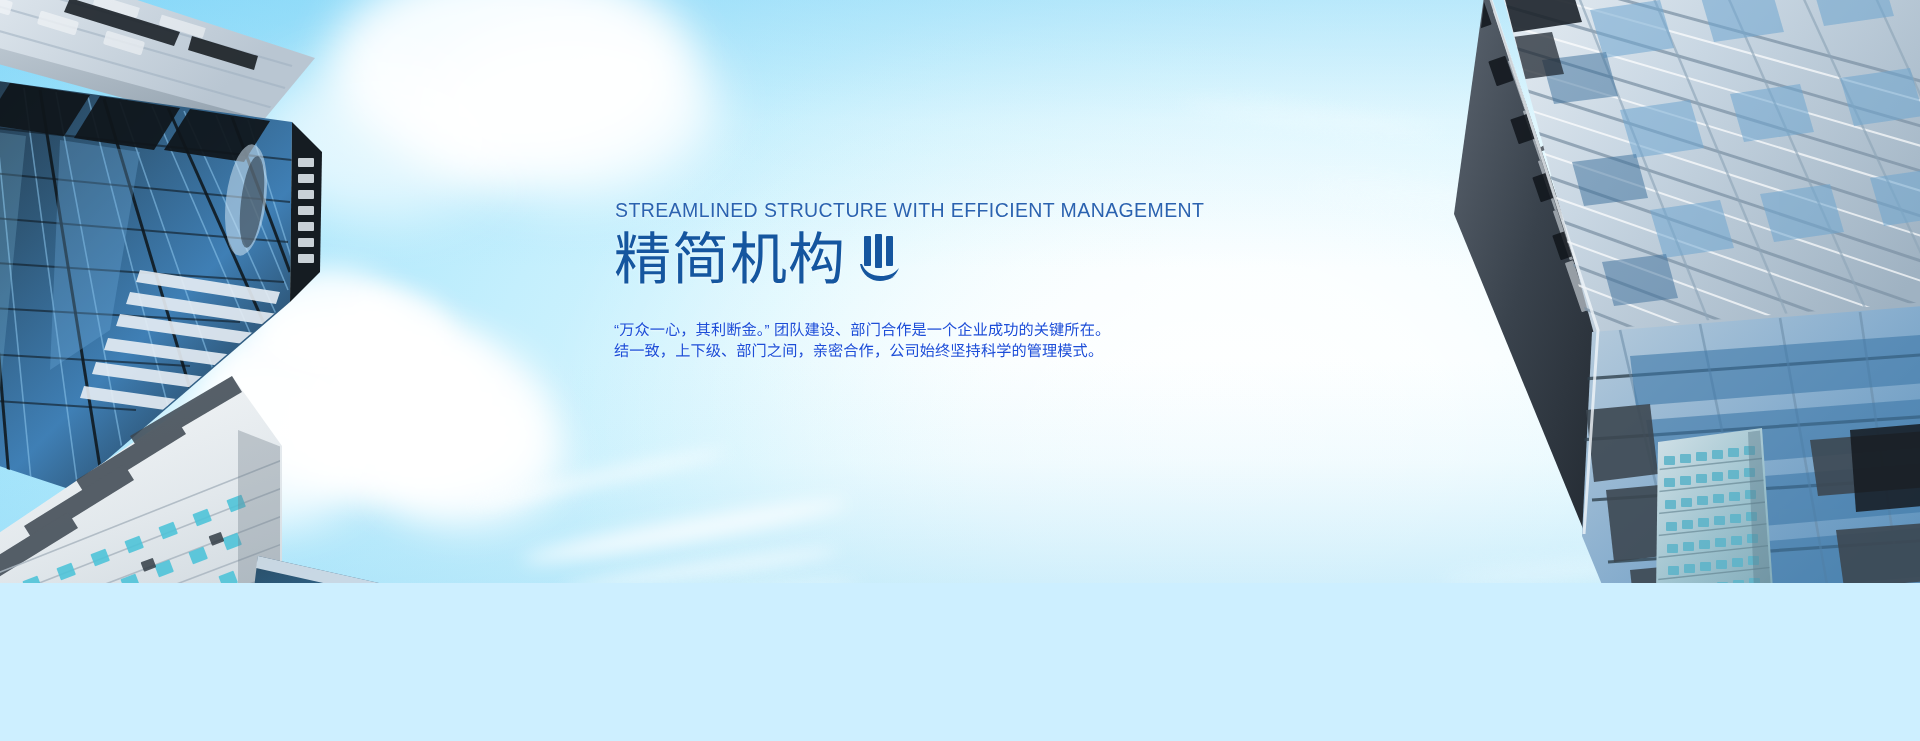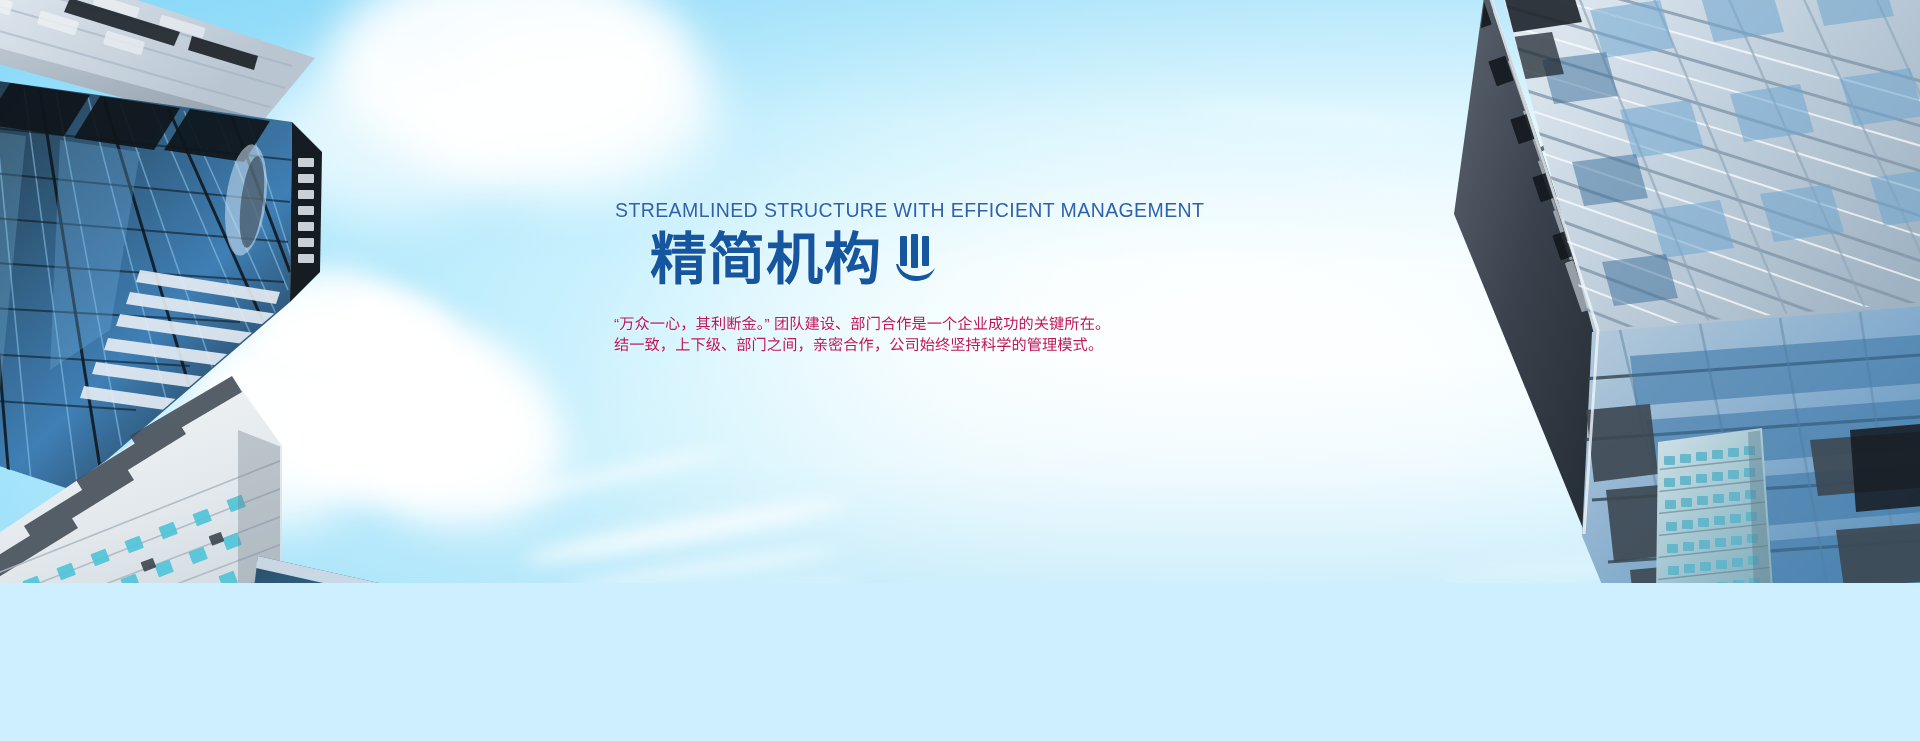--- a/index.html
+++ b/index.html
@@ -104,35 +104,34 @@
     margin-left:1px;
     text-shadow:0 1px 2px rgba(255,255,255,0.75);
   }
   .title-row {
     display:flex; align-items:center;
     margin-top:4px;
   }
   .cn-title {
     color:#15569f;
     font-size:57px;
-    font-weight:700;
+    font-weight:400;
     letter-spacing:1px;
     line-height:1.22;
     white-space:nowrap;
     text-shadow:0 1px 3px rgba(255,255,255,0.6);
-    margin-left:36px;
   }
   .logo-mark {
     display:inline-block;
     margin:0 9px 0 12px;
     line-height:0;
   }
   .body-copy {
-    margin-top:18px;
-    color:#be185d;
+    margin-top:24px;
+    color:#1d4ed8;
     font-size:15.2px;
     line-height:21.5px;
     letter-spacing:0.1px;
     width:420px;
     text-shadow:0 1px 2px rgba(255,255,255,0.7);
   }
   .body-copy p { margin:0; white-space:nowrap; }
 </style>
 </head>
 <body>

